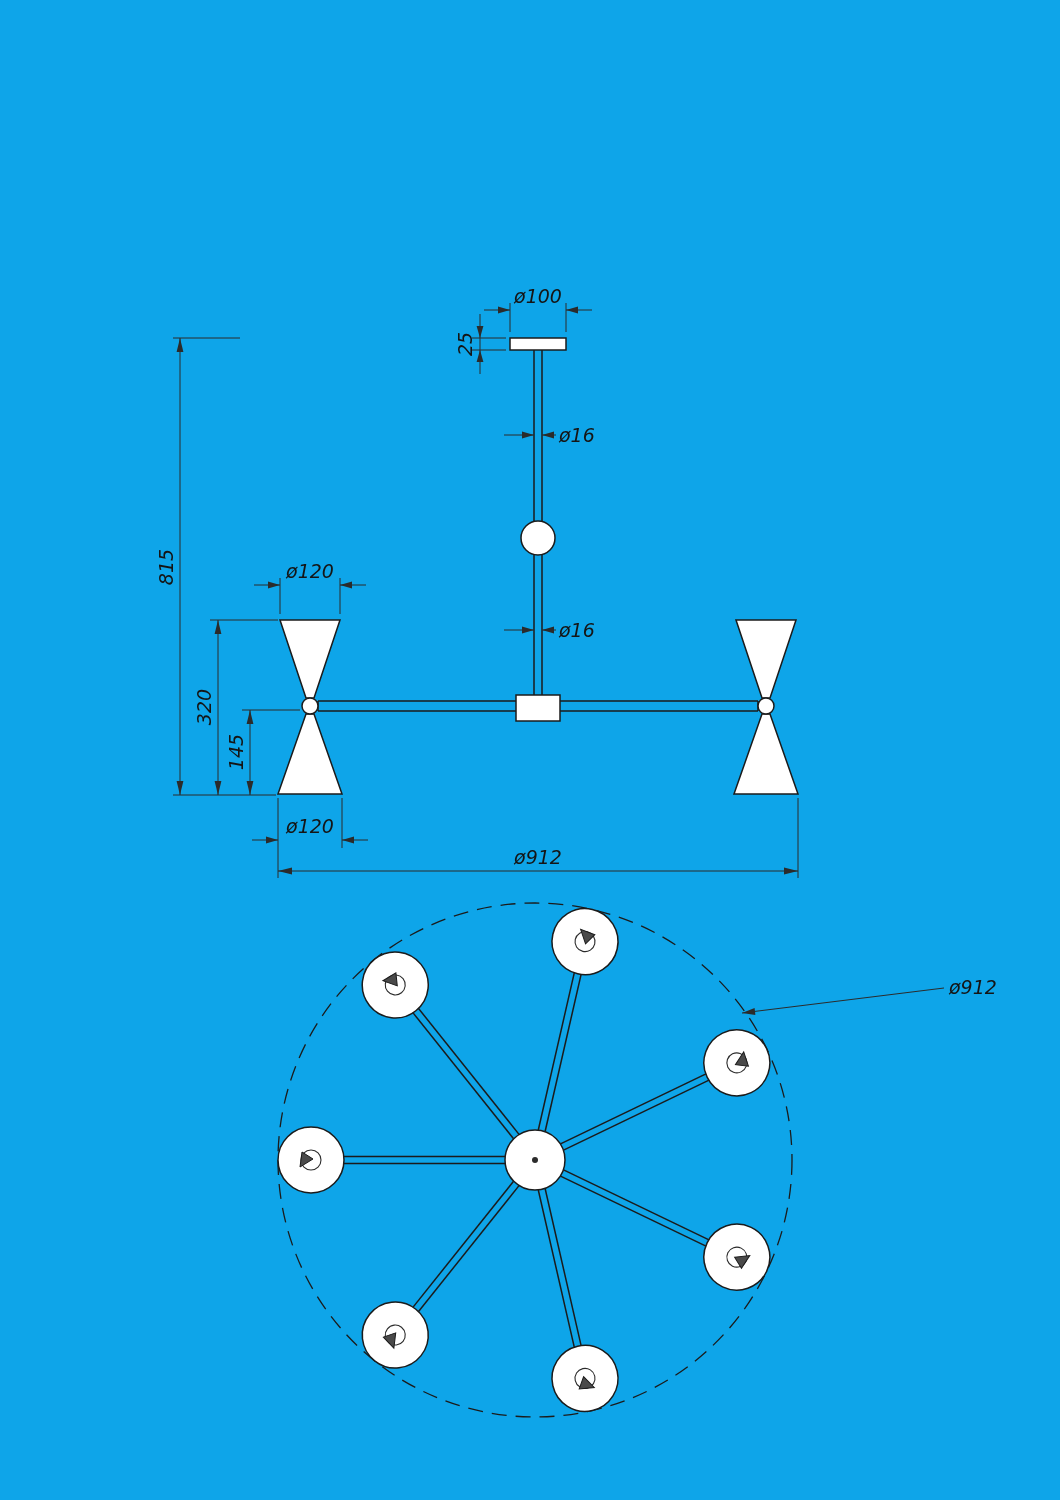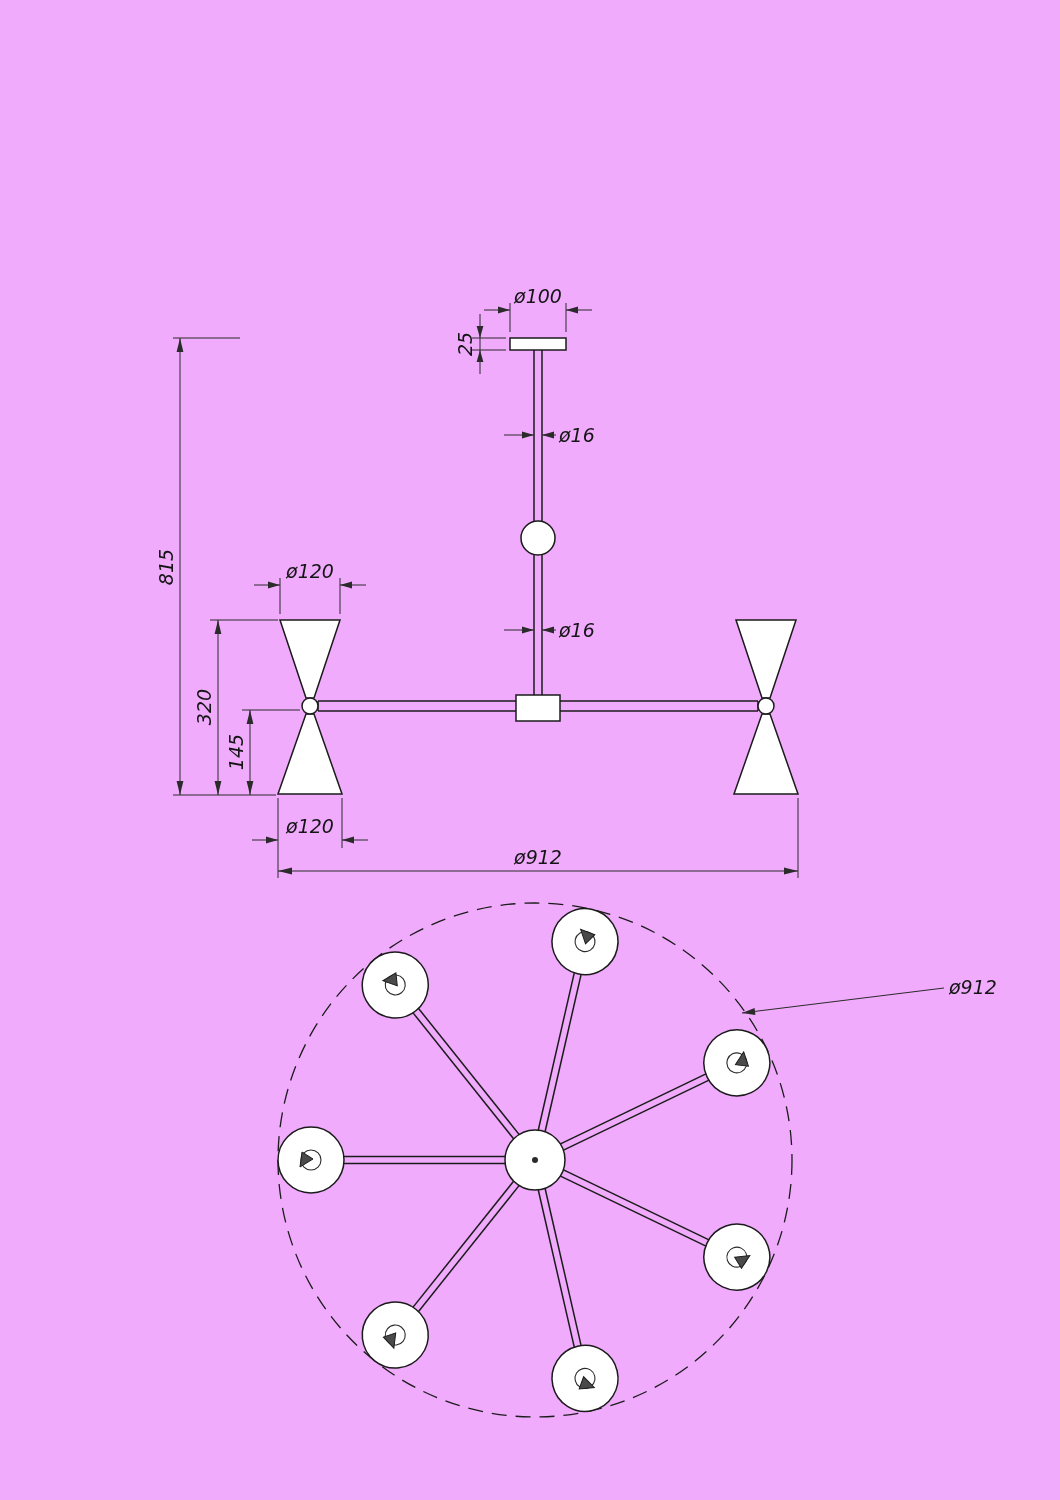--- a/index.html
+++ b/index.html
@@ -1,16 +1,16 @@
 <!DOCTYPE html>
 <html><head>
 <meta charset="utf-8">
 <style>
   html,body{margin:0;padding:0;background:#ffffff;}
-  .sheet{width:1060px;height:1500px;background:#f0abfc;position:relative;overflow:hidden;}
+  .sheet{width:1060px;height:1500px;background:#0ea5e9;position:relative;overflow:hidden;}
   svg{display:block;}
   svg text{font-family:"DejaVu Sans",sans-serif;font-style:italic;font-size:19px;fill:#151515;}
   .ln{stroke:#2b2b2b;stroke-width:1;fill:none;}
   .obj{stroke:#1b1b1b;stroke-width:1.5;fill:none;}
   .objf{stroke:#1b1b1b;stroke-width:1.5;fill:#ffffff;}
   .thinf{stroke:#2b2b2b;stroke-width:1.1;fill:#ffffff;}
   .ah{fill:#2b2b2b;stroke:none;}
   .dash{stroke:#1b1b1b;stroke-width:1.3;fill:none;stroke-dasharray:15 9;}
   .wedge{fill:#4a4a4a;stroke:#1b1b1b;stroke-width:1;}
 </style>

